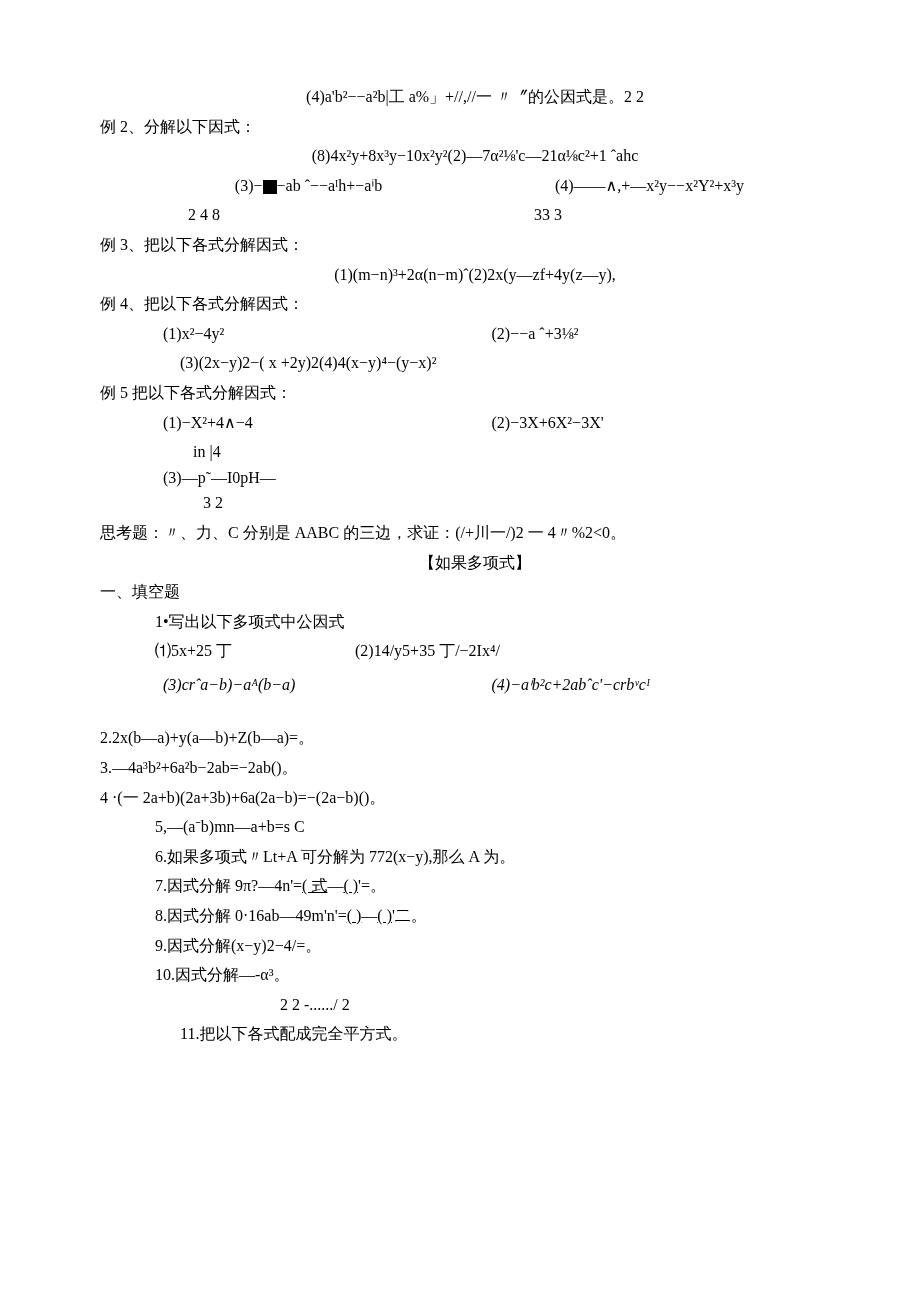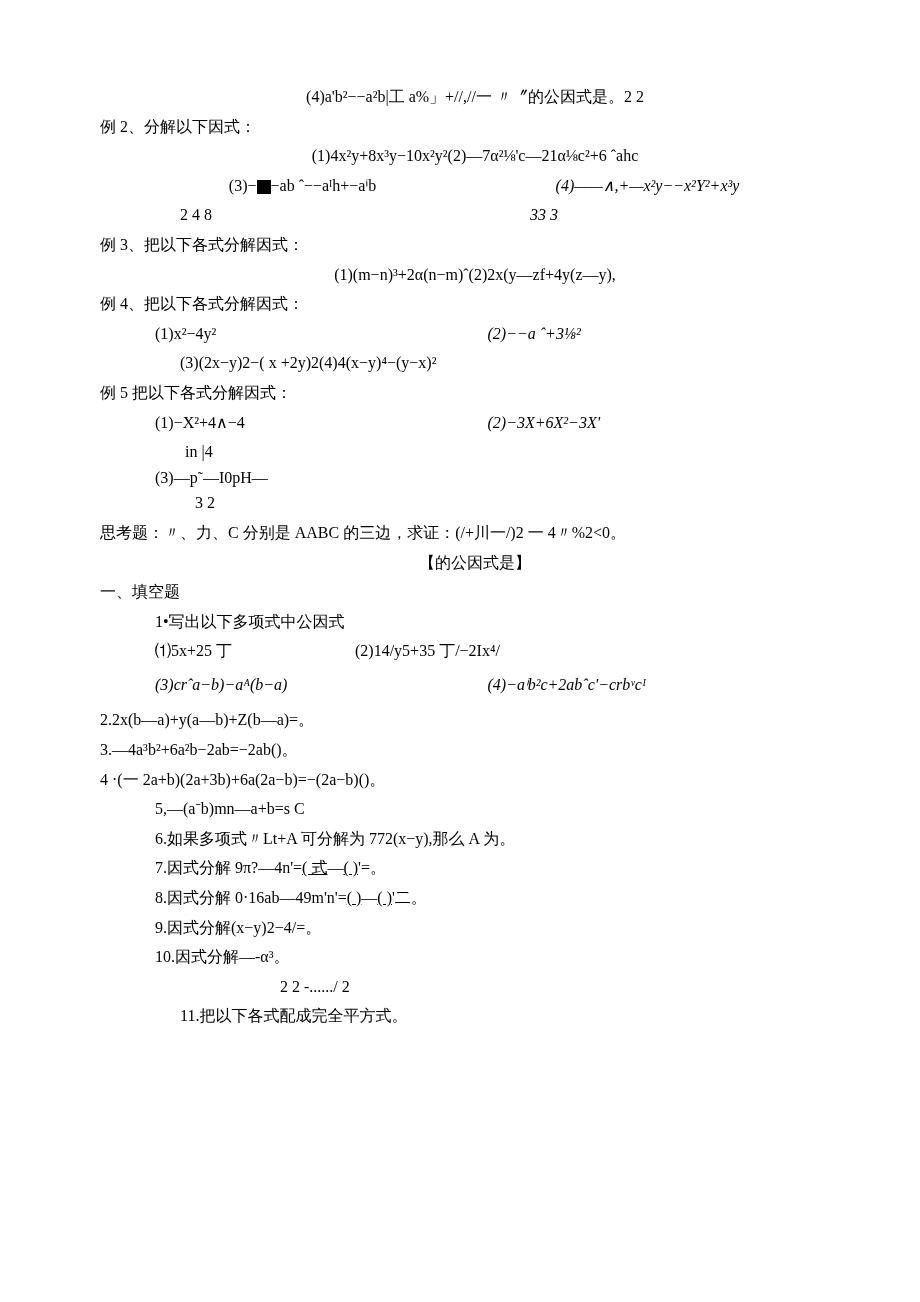--- a/index.html
+++ b/index.html
@@ -11,31 +11,31 @@
     color: #000;
     background: #fff;
     width: 920px;
     box-sizing: border-box;
   }
   .line { margin: 4px 0; }
   .indent1 { padding-left: 30px; text-align: center; }
   .indent2 { padding-left: 55px; align-items: center; }
   .indent3 { padding-left: 80px; }
   .row { display: flex; }
-  .col-l { flex: 1; }
-  .col-r { flex: 1; font-style: italic; }
+  .col-l { flex: 1; margin-left: 8px; }
+  .col-r { flex: 1; }
   .ul { text-decoration: underline; }
   .sq { display:inline-block; width:14px; height:14px; background:#000; vertical-align:middle; }
 </style>
 </head>
 <body>
 
 <div class="line indent1">(4)a'b²−−a²b|工 a%」+//,//一 〃〞的公因式是。2    2</div>
 <div class="line">例 2、分解以下因式：</div>
-<div class="line indent1">(1)4x²y+8x³y−10x²y²(2)—7α²⅛'c—21α⅛c²+6 ˆahc</div>
+<div class="line indent1">(8)4x²y+8x³y−10x²y²(2)—7α²⅛'c—21α⅛c²+1 ˆahc</div>
 
 <div class="row line indent1">
   <div class="col-l">
     <span>(3)−</span><span class="sq"></span><span>−ab ˆ−−aᴵh+−aⁱb</span>
   </div>
   <div class="col-r">(4)——∧,+—x²y−−x²Y²+x³y</div>
 </div>
 <div class="row line indent3">
   <div class="col-l">2   4    8</div>
   <div class="col-r" style="padding-left:60px">33       3</div>
@@ -60,35 +60,35 @@
 
 <div class="row line indent2">
   <div class="col-l">
     <div style="padding-left:30px">in       |4</div>
     <div>(3)—p˜—I0pH—</div>
     <div style="padding-left:40px">3       2</div>
   </div>
 </div>
 
 <div class="line">思考题：〃、力、C 分别是 AABC 的三边，求证：(/+川一/)2 一 4〃%2&lt;0。</div>
-<div class="line indent1">【的公因式是】</div>
+<div class="line indent1">【如果多项式】</div>
 <div class="line">一、填空题</div>
 <div class="line indent2">1•写出以下多项式中公因式</div>
 
 <div class="row line indent2">
   <div style="width:200px">⑴5x+25 丁</div>
   <div>(2)14/y5+35 丁/−2Ix⁴/</div>
 </div>
 
 <div class="row line indent2" style="margin-top:8px">
   <div class="col-l" style="font-style:italic">(3)crˆa−b)−aᴬ(b−a)</div>
   <div class="col-r" style="font-style:italic">(4)−aⁱb²c+2abˆc'−crbᵛcᴵ</div>
 </div>
 
-<div class="line" style="margin-top:10px">2.2x(b—a)+y(a—b)+Z(b—a)=。</div>
+<div class="line" style="margin-top:28px">2.2x(b—a)+y(a—b)+Z(b—a)=。</div>
 <div class="line">3.—4a³b²+6a²b−2ab=−2ab()。</div>
 <div class="line">4 ·(一 2a+b)(2a+3b)+6a(2a−b)=−(2a−b)()。</div>
 <div class="line indent2">5,—(a⁻b)mn—a+b=s C</div>
 <div class="line indent2">6.如果多项式〃Lt+A 可分解为 772(x−y),那么 A 为。</div>
 
 <div class="line indent2">
   <span>7.因式分解 9π?—4n'=</span><span class="ul">( 式</span><span>—</span><span class="ul">(   )</span><span>'=。</span>
 </div>
 
 <div class="line indent2">

